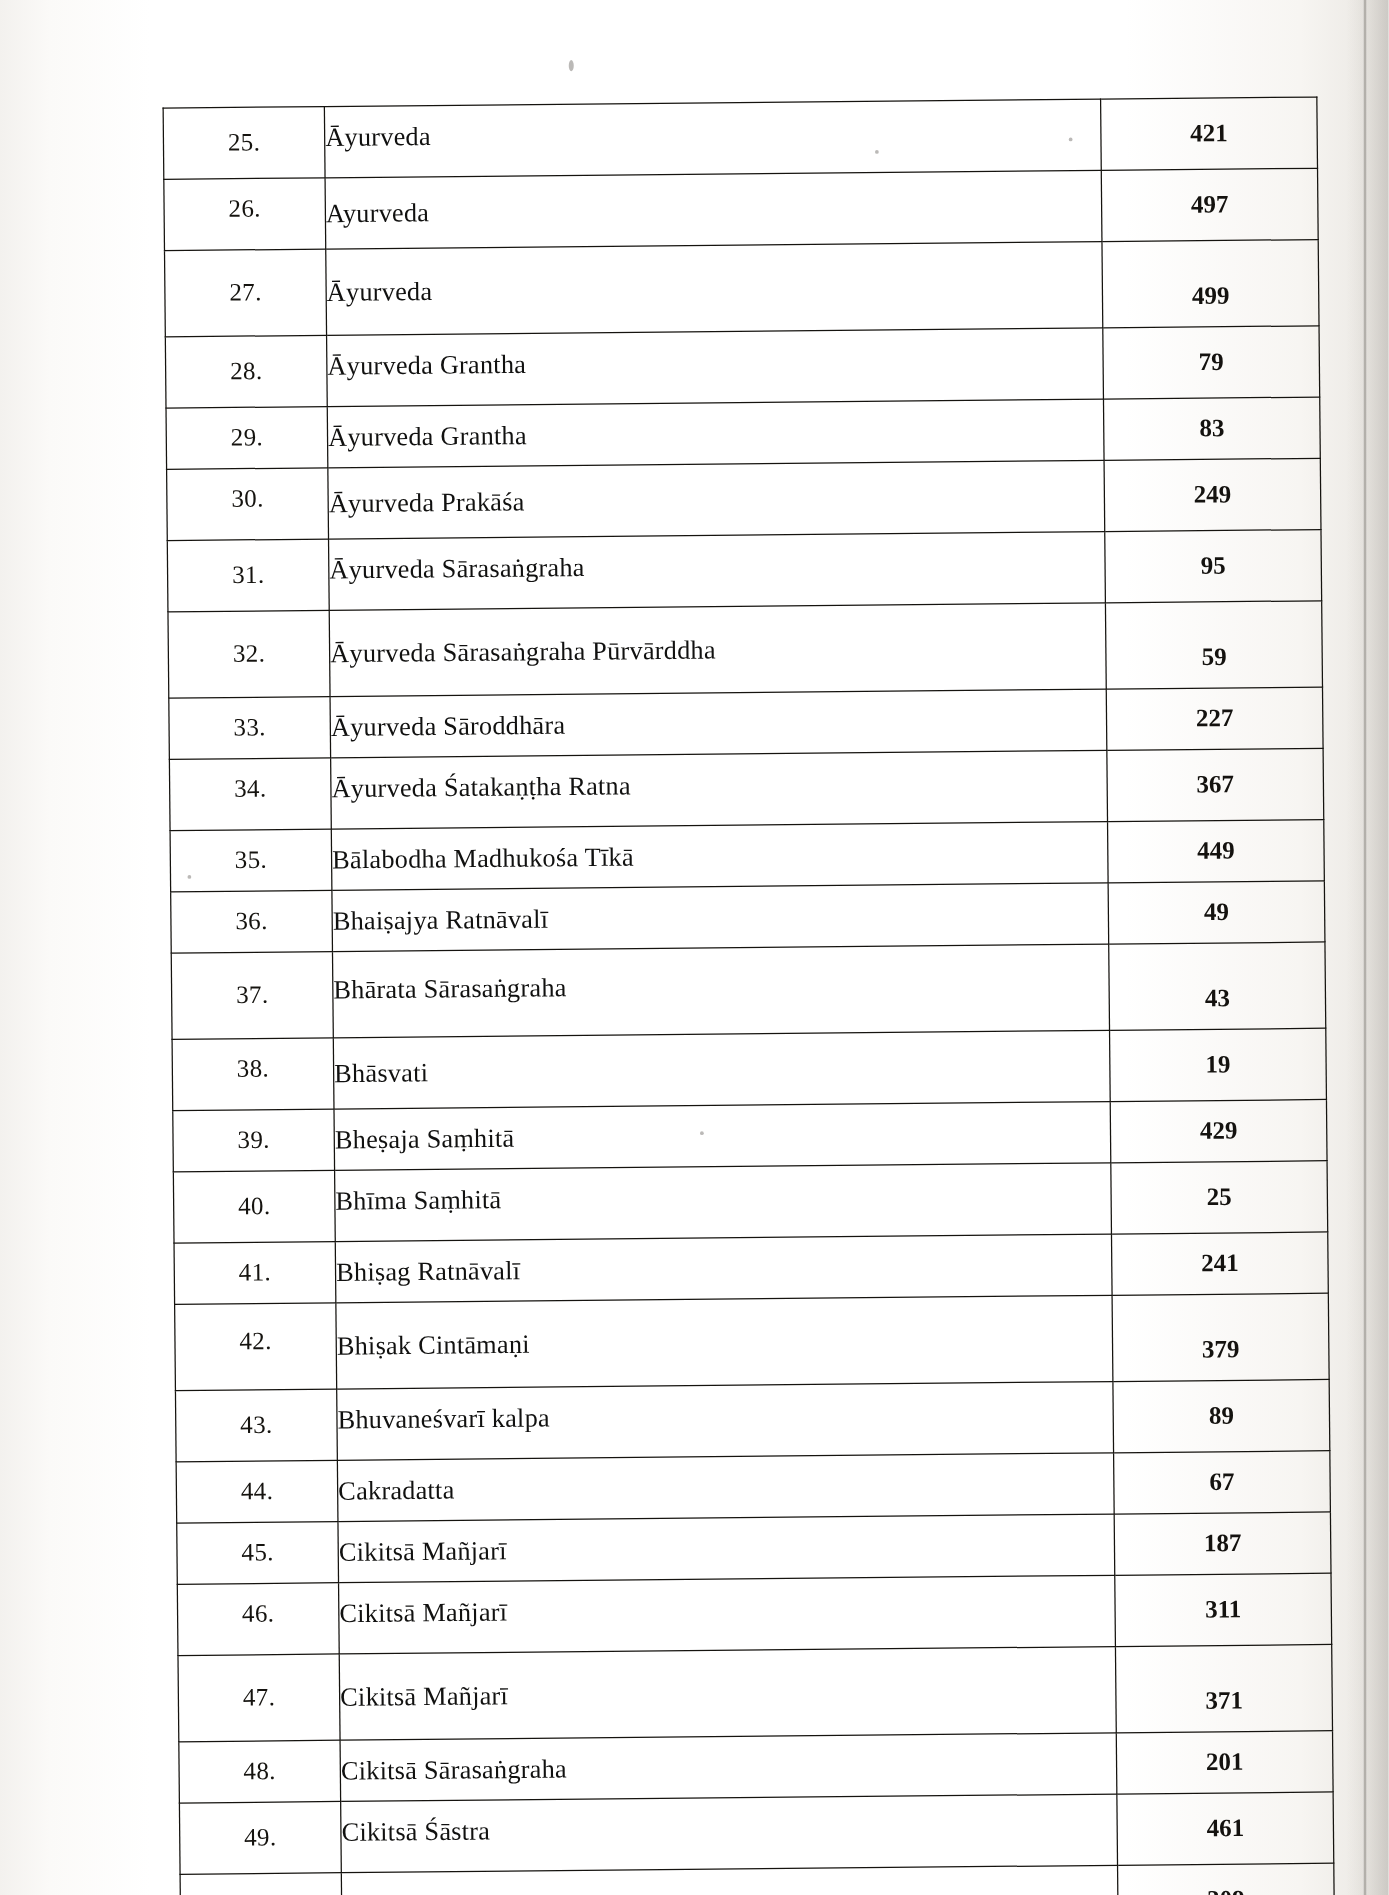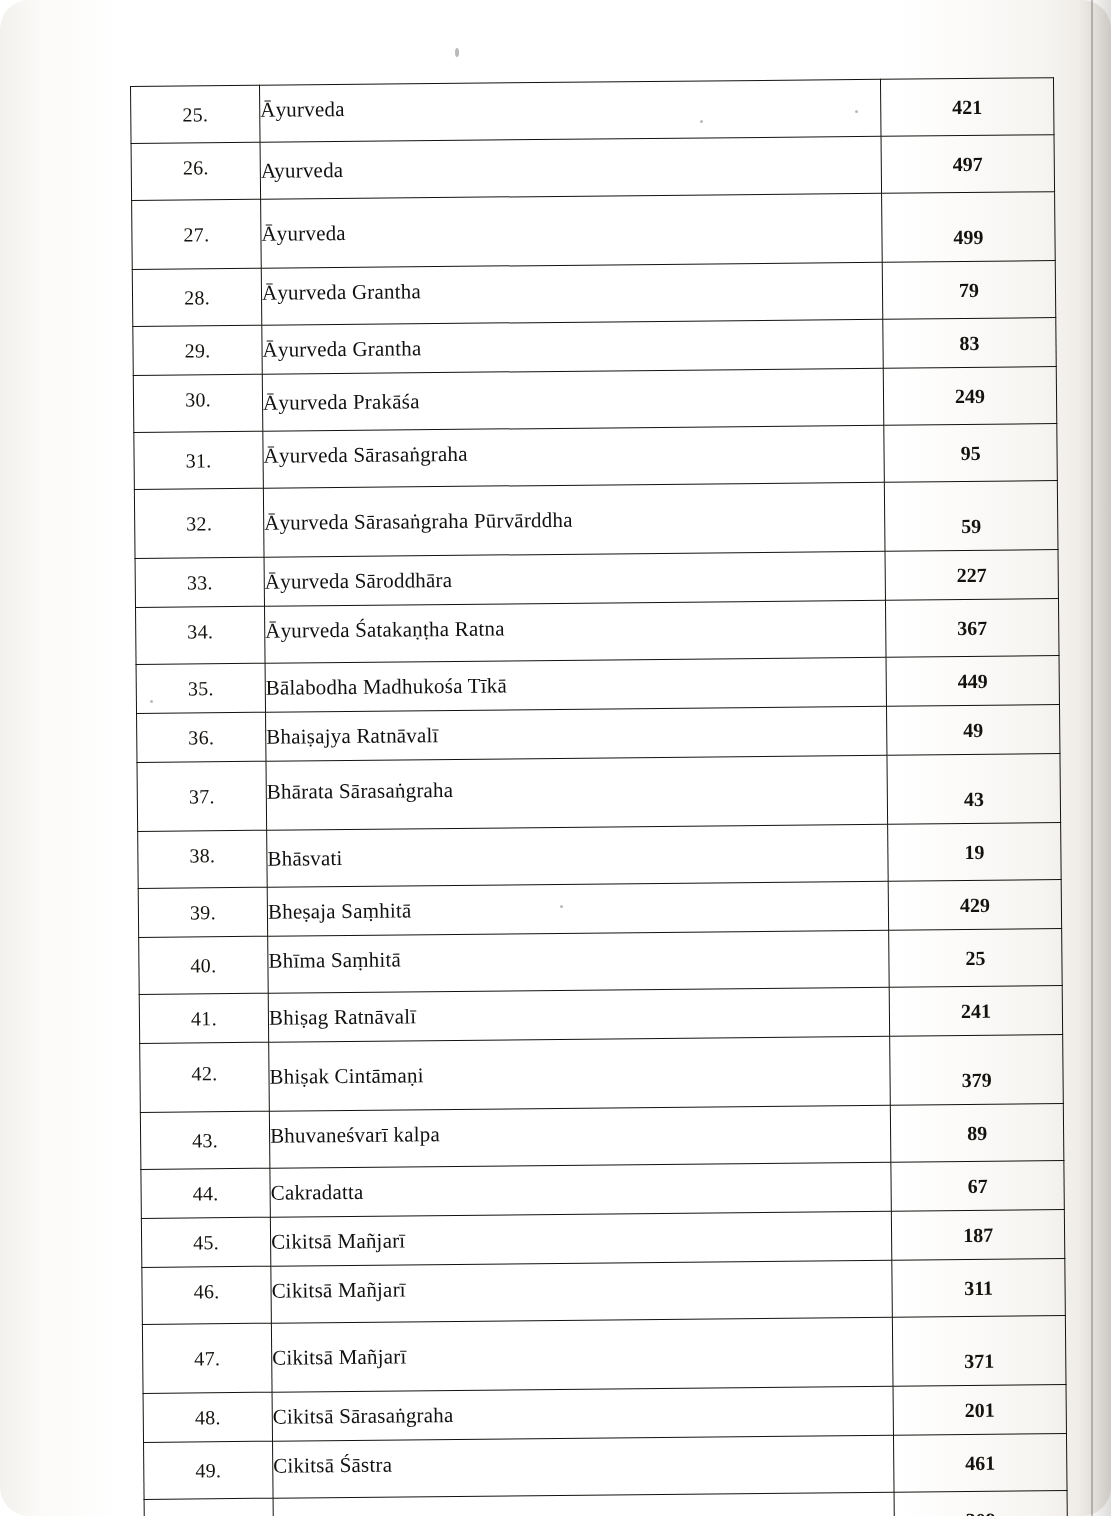--- a/index.html
+++ b/index.html
@@ -15,21 +15,20 @@
     color: #111111;
     overflow: hidden;
   }
 
   
   .page {
     position: absolute;
     inset: 0;
     background:
       linear-gradient(90deg, #f3f1ee 0px, #fbfaf8 40px, #ffffff 120px, #ffffff 900px, #f7f5f2 1040px, #e9e6e1 1111px);
-    border-radius: 29px;
   }
   .page-edge-right {
     position: absolute;
     top: 0;
     right: 0;
     width: 34px;
     height: 100%;
     background: linear-gradient(90deg, rgba(0,0,0,0.0) 0%, rgba(120,115,108,0.10) 55%, rgba(90,85,80,0.20) 100%);
     pointer-events: none;
   }

